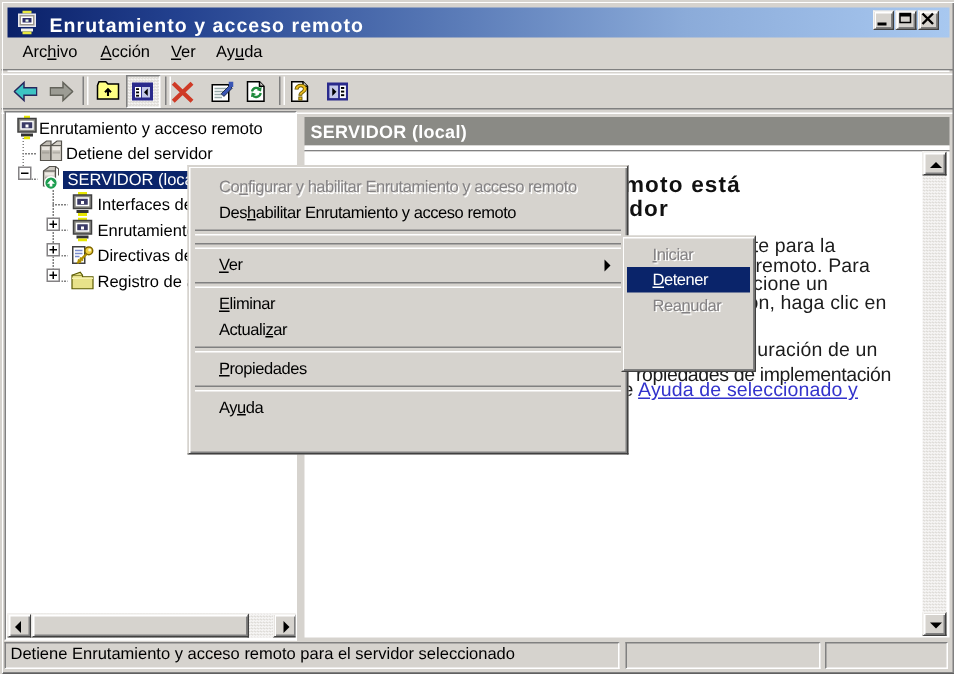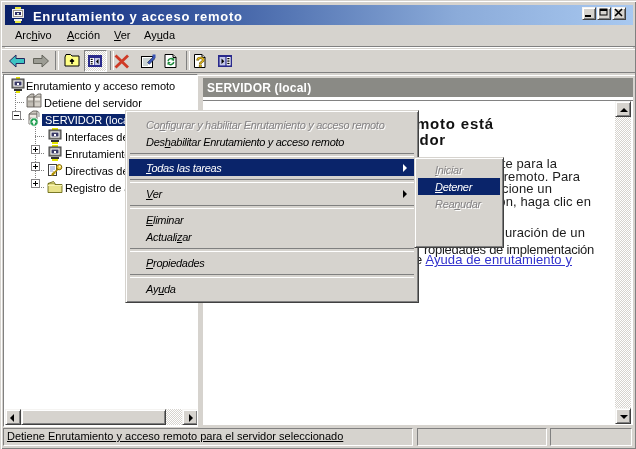--- a/index.html
+++ b/index.html
@@ -53,21 +53,21 @@
   .rtext{position:absolute;font-size:13px;color:#1c1c1c;white-space:nowrap;letter-spacing:0.1px;}
   .rhead{position:absolute;font-size:15px;font-weight:bold;color:#111;white-space:nowrap;letter-spacing:0.8px;}
   a.lnk{color:#3333cc;text-decoration:underline;}
   
   #statusbar{position:absolute;left:2px;top:427px;width:630px;height:19px;font-size:11px;}
   .spanel{position:absolute;top:0;height:18px;border:1px solid;border-color:#808080 #fff #fff #808080;box-sizing:border-box;background:#d6d3ce;}
   
   .popup{position:absolute;background:#d6d3ce;border:1px solid;border-color:#d6d3ce #404040 #404040 #d6d3ce;
     box-shadow:inset 1px 1px 0 #fff, inset -1px -1px 0 #808080;box-sizing:border-box;z-index:50;}
   .mi{position:relative;height:17px;font-size:11px;color:#000;}
-  .mi .t{position:absolute;left:17px;top:3px;white-space:nowrap;letter-spacing:-0.3px;font-style:italic;}
+  .mi .t{position:absolute;left:17px;top:3px;white-space:nowrap;letter-spacing:-0.3px;}
   .mi.gray{color:#848284;text-shadow:1px 1px 0 #fff;}
   .mi.hl{background:#0a246a;color:#fff;text-shadow:none;}
   .msep{height:9px;position:relative;}
   .msep i{position:absolute;left:1px;right:1px;top:3px;height:2px;border-top:1px solid #808080;border-bottom:1px solid #fff;display:block;}
   .marr{position:absolute;right:8px;top:5px;width:0;height:0;border-left:4px solid #000;border-top:4px solid transparent;border-bottom:4px solid transparent;}
   .mi.hl .marr{border-left-color:#fff;}
 </style></head>
 <body>
 <div id="win">
 
@@ -310,55 +310,51 @@
 
   <div class="rhead nw" style="top:114px;right:142px;">El enrutamiento y acceso remoto está</div>
   <div class="rhead nw" style="top:130px;right:190px;">configurado en este servidor</div>
 
   <div class="rtext" style="top:155px;right:79px;">Este servidor es un componente para la</div>
   <div class="rtext" style="top:168px;right:56px;">del servidor de enrutamiento y acceso remoto. Para</div>
   <div class="rtext" style="top:180px;right:84px;">el árbol de consola, seleccione un</div>
   <div class="rtext" style="top:193px;right:45px;">y para obtener más información, haga clic en</div>
   <div class="rtext" style="top:224px;right:51px;">más información acerca de la configuración de un</div>
   <div class="rtext" style="top:241px;right:42px;letter-spacing:-0.25px;">ropiedades de implementación</div>
-  <div class="rtext" style="top:251px;right:64px;">te <a class="lnk" href="#">Ayuda de enrutamiento y</a></div>
+  <div class="rtext" style="top:251px;right:64px;">te <a class="lnk" href="#">Ayuda de seleccionado y</a></div>
 
   <div id="vscroll">
     <div class="track abs" style="left:0;top:0;width:16px;height:323px;"></div>
     <div class="sbtn" style="left:0;top:0;width:16px;height:16px;">
         <div class="arr" style="left:4px;top:6px;border-left:4px solid transparent;border-right:4px solid transparent;border-bottom:4px solid #000;"></div>
       </div>
     <div class="sbtn" style="left:0;bottom:0;width:16px;height:16px;">
         <div class="arr" style="left:4px;top:6px;border-left:4px solid transparent;border-right:4px solid transparent;border-top:4px solid #000;"></div>
       </div>
   </div>
 
   <div id="statusbar">
     <div class="spanel" style="left:0;width:410px;">
-        <span style="position:absolute;left:3px;top:1px;white-space:nowrap;text-decoration:underline;">Detiene Enrutamiento y acceso remoto para el servidor seleccionado</span>
+        <span style="position:absolute;left:3px;top:1px;white-space:nowrap;">Detiene Enrutamiento y acceso remoto para el servidor seleccionado</span>
       </div>
     <div class="spanel" style="left:414px;width:130px;"></div>
     <div class="spanel" style="left:547px;width:82px;"></div>
   </div>
 
   <div class="popup" style="left:124px;top:109px;width:294px;height:193px;">
     <div style="position:absolute;left:3px;top:5px;right:3px;">
       <div class="mi gray">
           <span class="t">Co<u>n</u>figurar y habilitar Enrutamiento y acceso remoto</span>
         </div>
       <div class="mi">
           <span class="t">Des<u>h</u>abilitar Enrutamiento y acceso remoto</span>
         </div>
       <div class="msep">
           <i></i>
         </div>
-      <div class="mi hl">
-          <span class="t"><u>T</u>odas las tareas</span>
-          <span class="marr"></span>
-        </div>
       <div class="msep">
           <i></i>
         </div>
       <div class="mi">
           <span class="t"><u>V</u>er</span>
           <span class="marr"></span>
         </div>
       <div class="msep">
           <i></i>
         </div>

